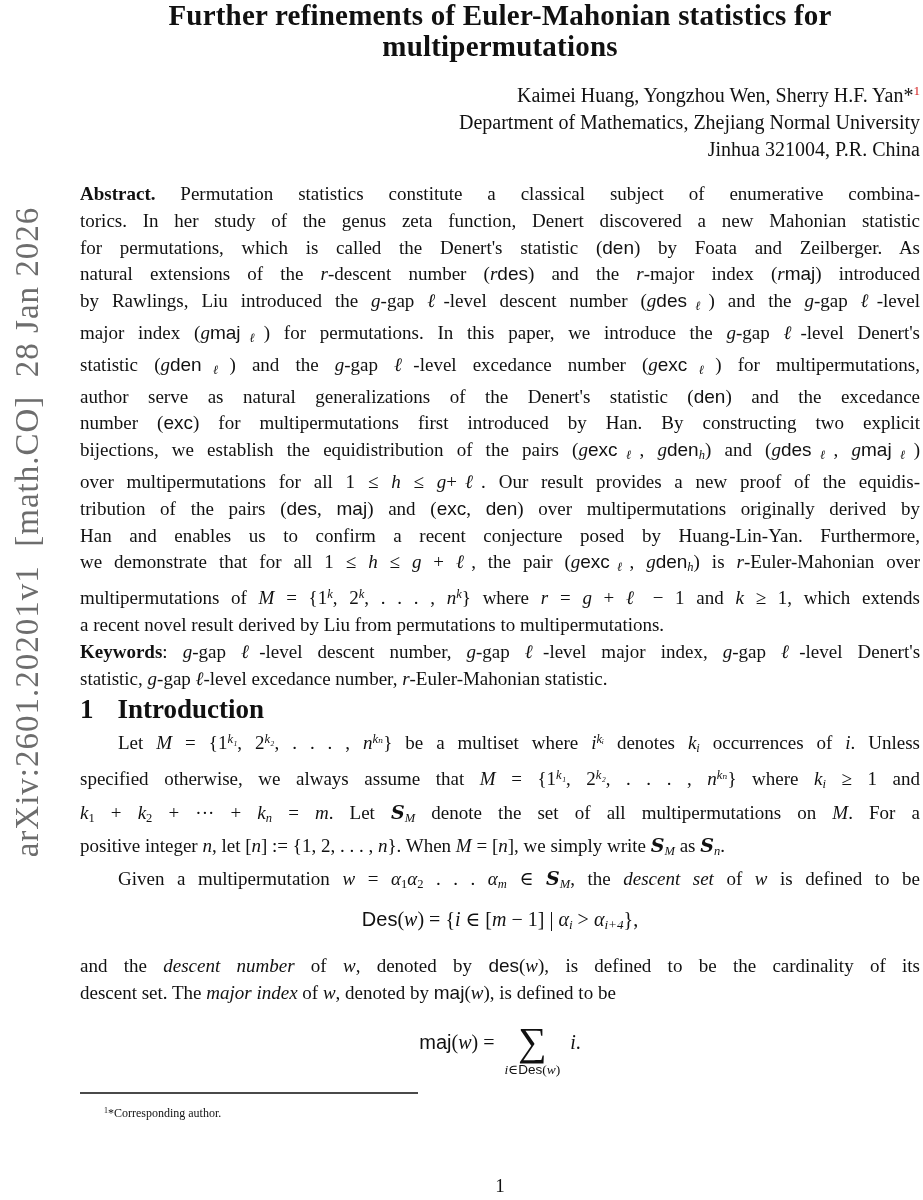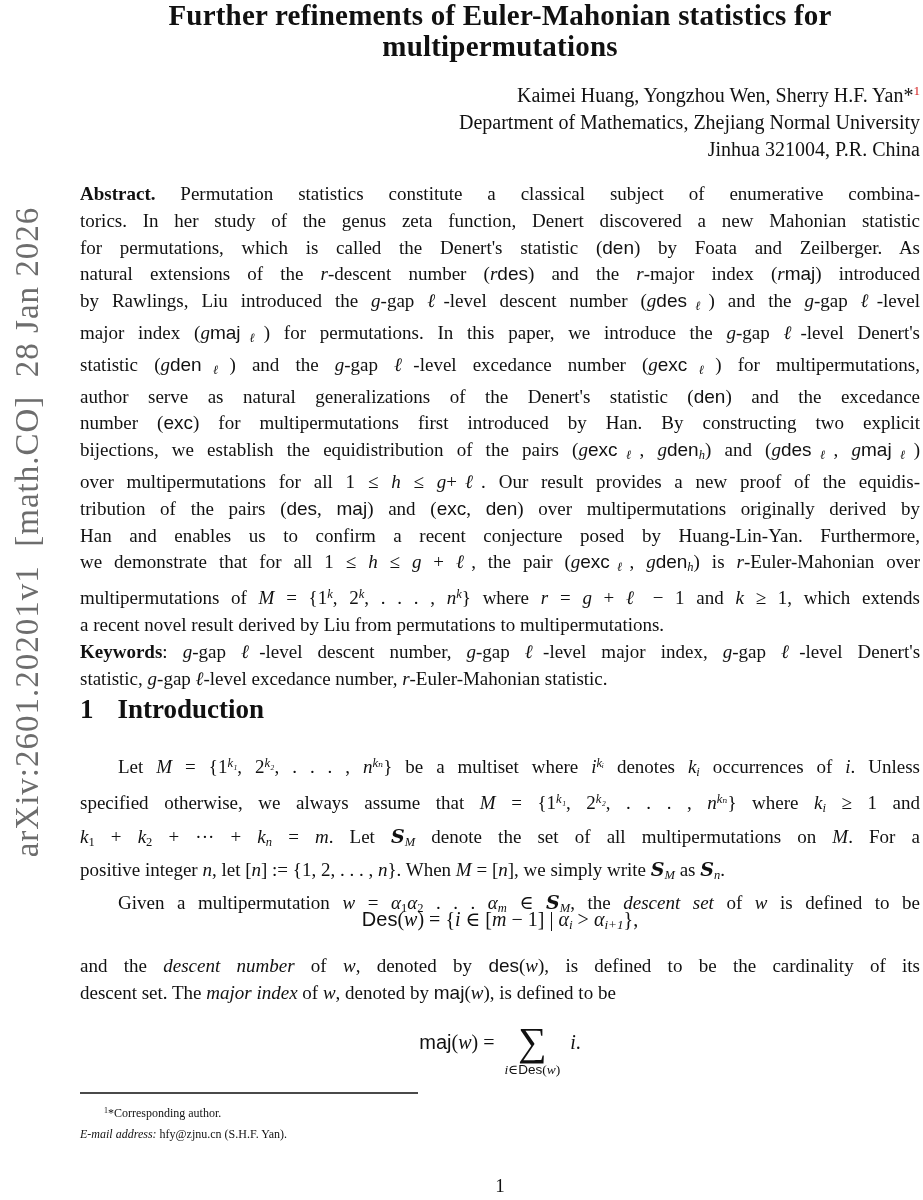--- a/index.html
+++ b/index.html
@@ -21,21 +21,21 @@
 
   
   .title{top:0;text-align:center;font-weight:bold;font-size:29px;line-height:31px;letter-spacing:0.2px;}
   .authors{top:77px;text-align:right;font-size:20px;line-height:27px;}
 
   
   .textblock{font-size:19px;}
   .abstract{top:181px;line-height:26.75px;}
   .heading{top:694px;font-weight:bold;font-size:27px;}
   .heading .secnum{display:inline-block;margin-right:24px;}
-  .para1{top:750px;line-height:27px;}
+  .para1{top:726px;line-height:27px;}
   .para2{top:953px;line-height:26.5px;}
 
   .line{width:840px;}
   .j{text-align:justify;text-align-last:justify;}
   .end{text-align:left;}
   .ind{text-indent:38px;}
 
   
   .b{font-weight:bold;}
   .i{font-style:italic;}
@@ -114,40 +114,39 @@
     </div>
 
     <div class="block textblock para1">
         <div class="line j ind"><span>Let </span><span class="i">M</span><span> = {1</span><span class="i sup">k₁</span><span>, 2</span><span class="i sup">k₂</span><span>, . . . , </span><span class="i">n</span><span class="i sup">kₙ</span><span>} be a multiset where </span><span class="i">i</span><span class="i sup">kᵢ</span><span> denotes </span><span class="i">k</span><span class="i sub">i</span><span> occurrences of </span><span class="i">i</span><span>.  Unless</span></div>
         <div class="line j"><span>specified otherwise, we always assume that </span><span class="i">M</span><span> = {1</span><span class="i sup">k₁</span><span>, 2</span><span class="i sup">k₂</span><span>, . . . , </span><span class="i">n</span><span class="i sup">kₙ</span><span>} where </span><span class="i">k</span><span class="i sub">i</span><span> ≥ 1 and</span></div>
         <div class="line j"><span class="i">k</span><span class="sub">1</span><span> + </span><span class="i">k</span><span class="sub">2</span><span> + ··· + </span><span class="i">k</span><span class="i sub">n</span><span> = </span><span class="i">m</span><span>.  Let </span><span class="frak">S</span><span class="i sub">M</span><span> denote the set of all multipermutations on </span><span class="i">M</span><span>.  For a</span></div>
         <div class="line end"><span>positive integer </span><span class="i">n</span><span>, let [</span><span class="i">n</span><span>] := {1, 2, . . . , </span><span class="i">n</span><span>}. When </span><span class="i">M</span><span> = [</span><span class="i">n</span><span>], we simply write </span><span class="frak">S</span><span class="i sub">M</span><span> as </span><span class="frak">S</span><span class="i sub">n</span><span>.</span></div>
         <div class="line j ind"><span>Given a multipermutation </span><span class="i">w</span><span> = </span><span class="i">α</span><span class="sub">1</span><span class="i">α</span><span class="sub">2</span><span> . . . </span><span class="i">α</span><span class="i sub">m</span><span> ∈ </span><span class="frak">S</span><span class="i sub">M</span><span>, the </span><span class="it">descent set</span><span> of </span><span class="i">w</span><span> is defined to be</span></div>
       </div>
 
-    <div class="equation eq1"><span class="sf">Des</span><span>(</span><span class="i">w</span><span>) = {</span><span class="i">i</span><span> ∈ [</span><span class="i">m</span><span> − 1] | </span><span class="i">α</span><span class="i sub">i</span><span> &gt; </span><span class="i">α</span><span class="i sub">i+1</span><span>},</span></div>
+    <div class="equation eq1"><span class="sf">Des</span><span>(</span><span class="i">w</span><span>) = {</span><span class="i">i</span><span> ∈ [</span><span class="i">m</span><span> − 1] | </span><span class="i">α</span><span class="i sub">i</span><span> &gt; </span><span class="i">α</span><span class="i sub">i+4</span><span>},</span></div>
 
     <div class="block textblock para2">
         <div class="line j"><span>and the </span><span class="it">descent number</span><span> of </span><span class="i">w</span><span>, denoted by </span><span class="sf">des</span><span>(</span><span class="i">w</span><span>), is defined to be the cardinality of its</span></div>
         <div class="line end"><span>descent set.  The </span><span class="it">major index</span><span> of </span><span class="i">w</span><span>, denoted by </span><span class="sf">maj</span><span>(</span><span class="i">w</span><span>), is defined to be</span></div>
       </div>
 
     <div class="equation eq2">
       <div class="eq2-row">
         <span class="side"><span class="sf">maj</span><span>(</span><span class="i">w</span><span>) =</span></span>
         <span class="sum">
           <span class="sigma">∑</span>
           <span class="under"><span class="i">i</span><span>∈</span><span class="sf">Des</span><span>(</span><span class="i">w</span><span>)</span></span>
         </span>
         <span class="side"><span class="i">i</span><span>.</span></span>
       </div>
     </div>
 
     <div class="fnrule"></div>
     <div class="block footnote">
       <div class="ind"><span class="sup">1</span><span>*Corresponding author.</span></div>
-      <div><span class="it">E-mail address:</span><span> hfy@zjnu.cn (S.H.F. Yan).</span></div>
     </div>
 
     <div class="block pagenum">1</div>
 
   </div>
 </div>
 
 </body></html>

